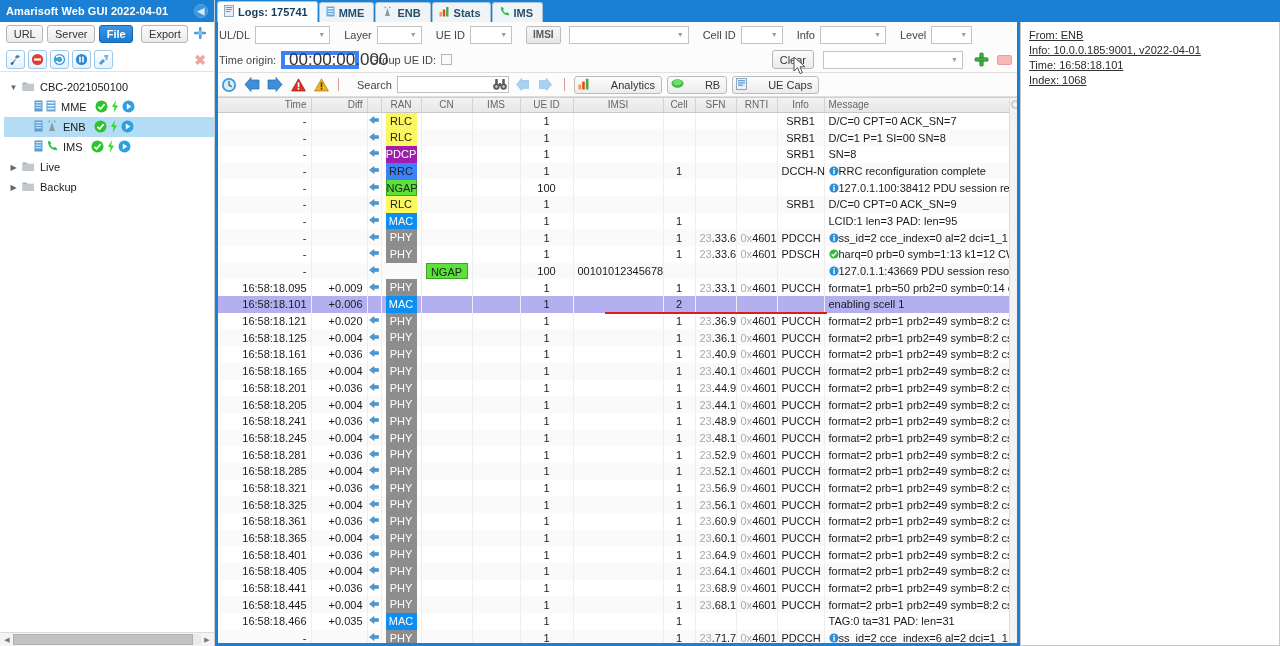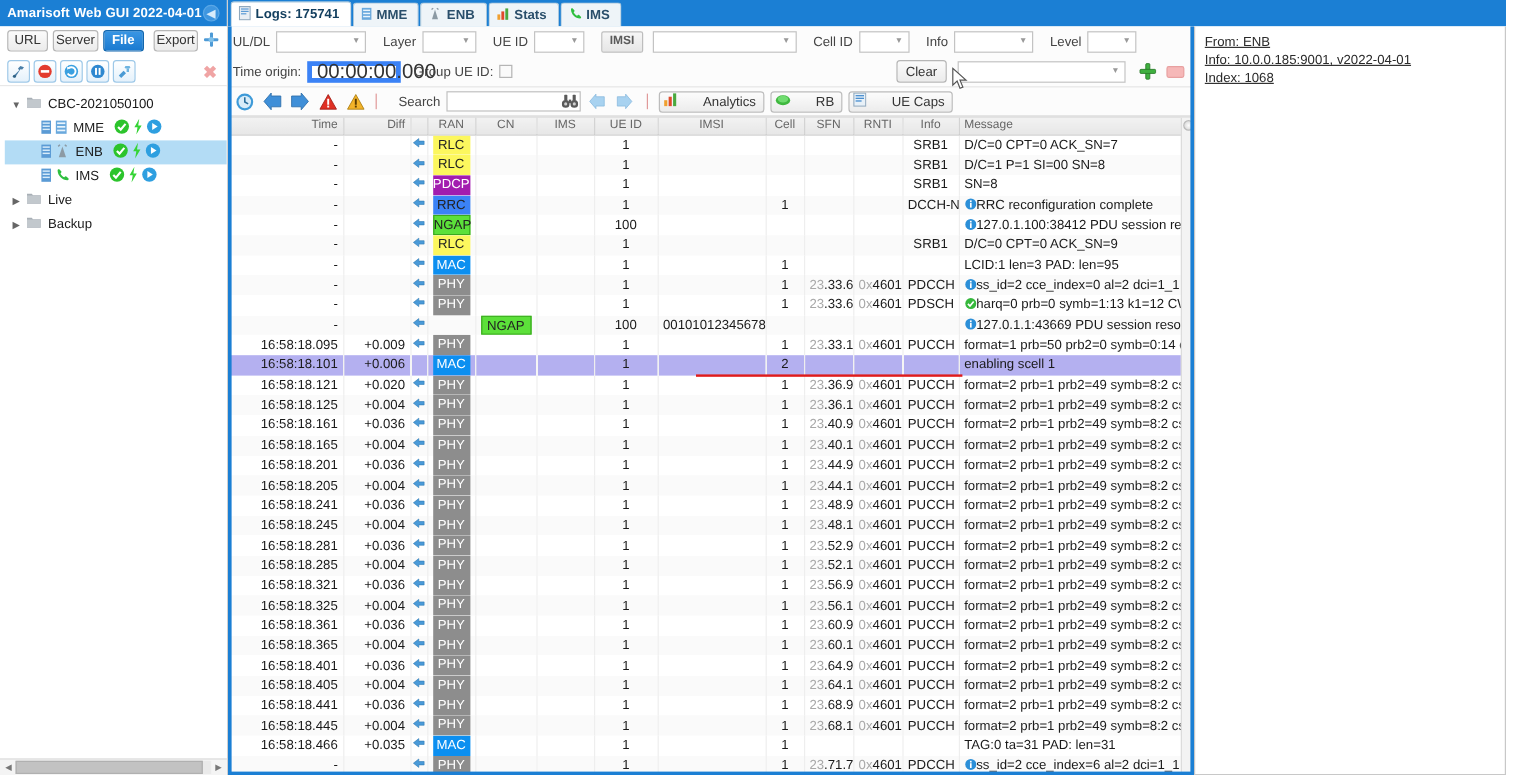--- a/index.html
+++ b/index.html
@@ -9,21 +9,21 @@
     overflow: hidden;
     font-family: "Liberation Sans", sans-serif;
     font-size: 11px;
     background: #ffffff;
     color: #333;
   }
   #app { position: relative; width: 1280px; height: 646px; display: flex; }
 
   
   #left-panel {
-    width: 190px; height: 646px;
+    width: 215px; height: 646px;
     background: #ffffff;
     display: flex; flex-direction: column;
     border-right: 1px solid #cfcfcf;
     position: relative;
   }
   .lp-titlebar {
     height: 22px; background: #1b7fd4;
     display: flex; align-items: center;
     padding: 0 6px;
     color: #ffffff;
@@ -1425,20 +1425,21 @@
     <div class="redunder" style="top: 214px; left: 390px; width: 222px;"></div>
       </div>
     <div class="cp-inner-border"></div>
   </div>
 
   <div id="right-panel">
     <div class="rp-titlebar"></div>
     <div class="rp-body">
       <div class="rp-line">From: ENB</div>
       <div class="rp-line">Info: 10.0.0.185:9001, v2022-04-01</div>
+      <div class="rp-line">Time: 16:58:18.101</div>
       <div class="rp-line">Index: 1068</div>
     </div>
   </div>
 
   <svg class="cursor-arrow" style="left:793px; top:56px;" width="14" height="20" viewBox="0 0 14 20">
     <path d="M1 1 L1 15 L4.6 11.6 L7 17.6 L9.4 16.6 L7 10.8 L12 10.8 Z" fill="#ffffff" stroke="#555" stroke-width="1"></path>
   </svg>
 
 </div>
 

